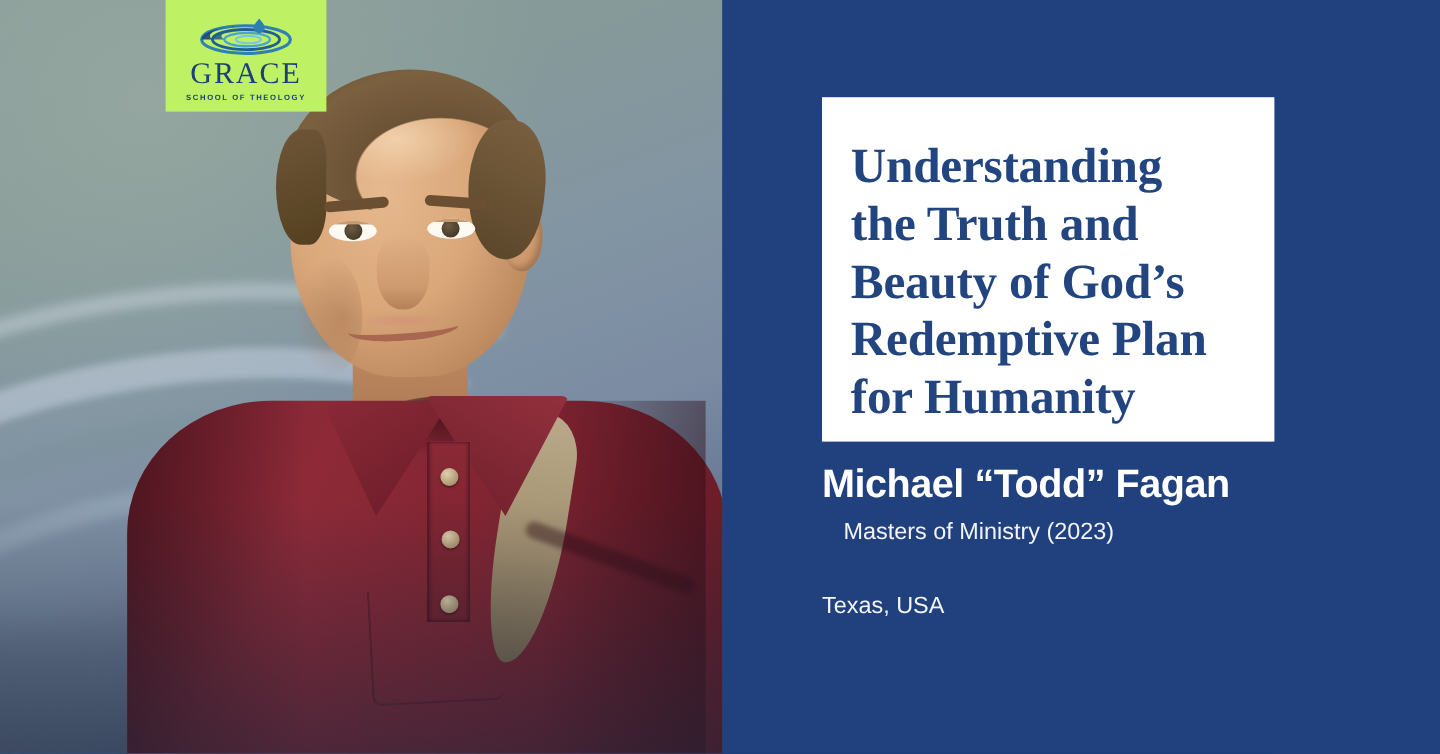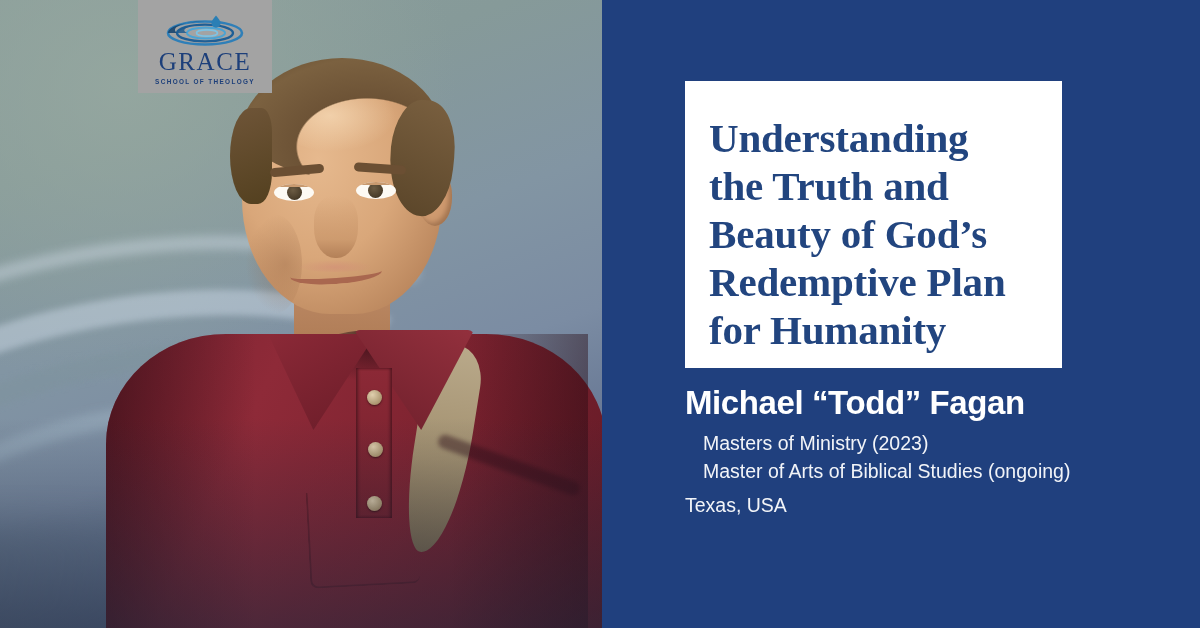--- a/index.html
+++ b/index.html
@@ -197,21 +197,21 @@
     position:absolute; left:190px; top:452px; width:110px; height:96px;
     border-left:2px solid rgba(50,14,22,.35);
     border-bottom:2px solid rgba(50,14,22,.32);
     border-radius:0 0 8px 8px;
     transform:rotate(-3deg);
   }
 
   
   #logo-box {
     position:absolute; left:138px; top:0; width:134px; height:93px;
-    background:#a3a3a3;
+    background:#bef264;
     display:flex; flex-direction:column; align-items:center; justify-content:center;
     padding-top:4px;
   }
   #logo-mark { width:88px; height:34px; display:block; }
   #logo-word {
     font-family:"Liberation Serif", serif;
     font-size:25px; letter-spacing:1.6px; color:#1d3f7a;
     line-height:1; margin-top:2px; font-weight:400;
   }
   #logo-sub {
@@ -326,19 +326,18 @@
   <div id="right-panel">
 
     <div id="person-name">Michael “Todd” Fagan</div>
 
     <div id="title-card">
       <div id="title-text">Understanding the Truth and Beauty of God’s Redemptive Plan for Humanity</div>
     </div>
 
     <div id="credentials">
       <div>Masters of Ministry (2023)</div>
-      <div>Master of Arts of Biblical Studies (ongoing)</div>
     </div>
 
     <div id="location">Texas, USA</div>
 
   </div>
 </div>
 
 </body></html>

